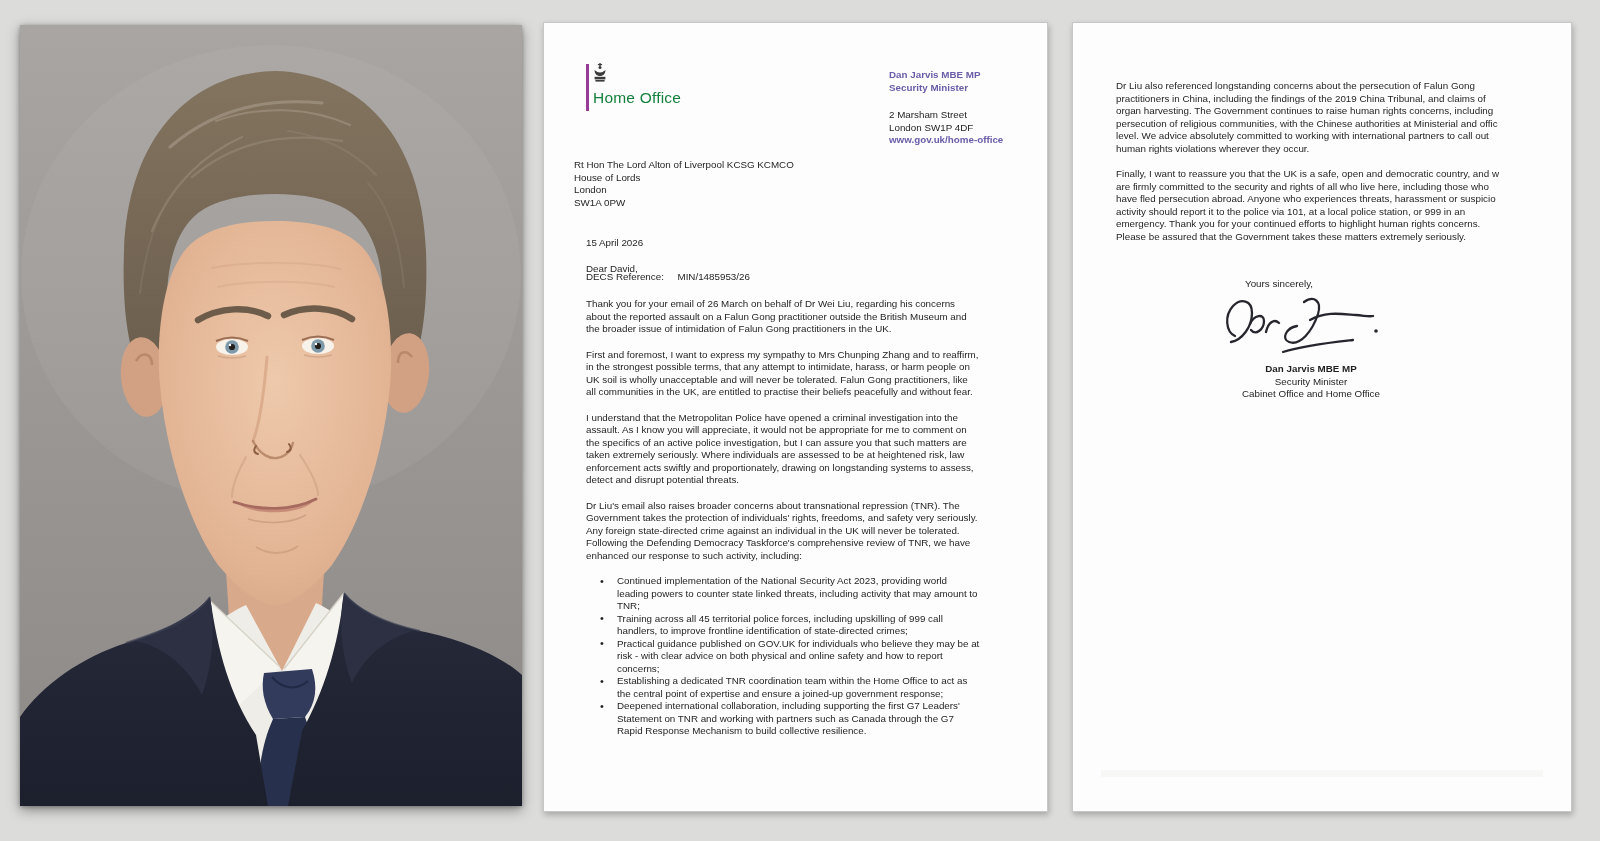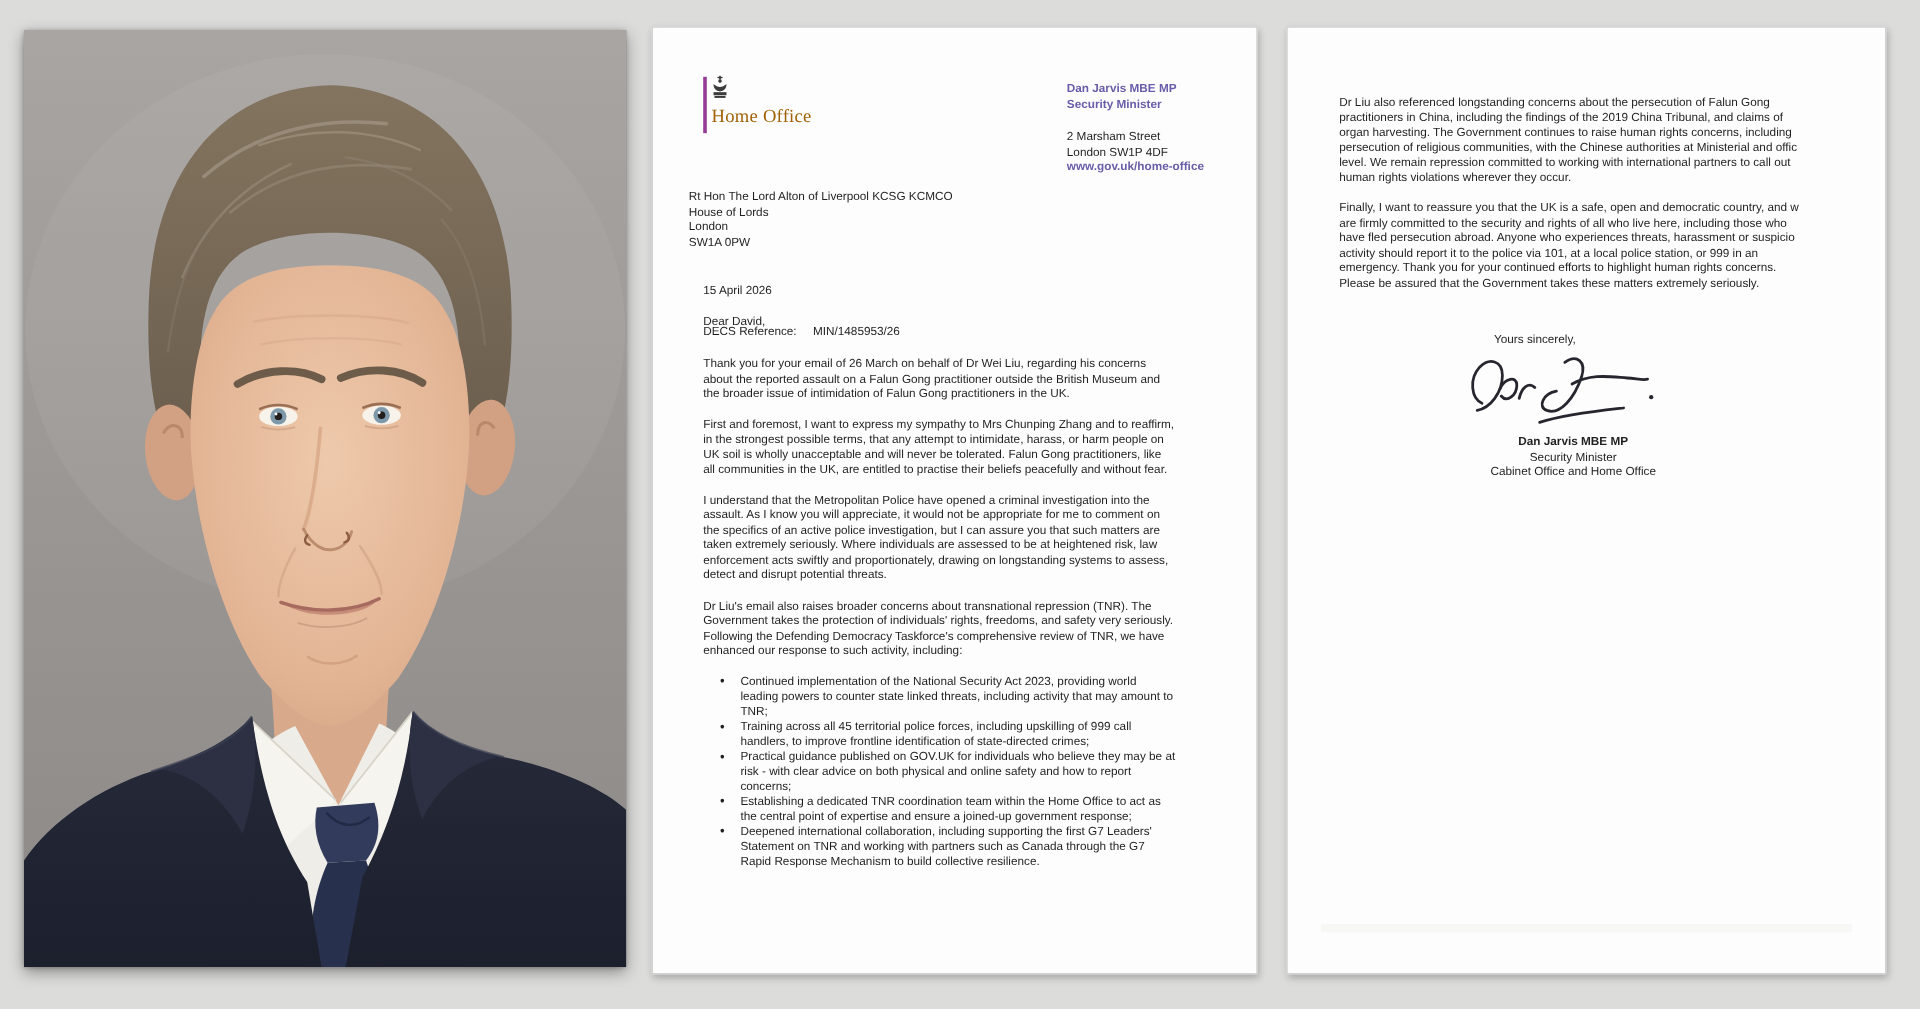--- a/index.html
+++ b/index.html
@@ -32,21 +32,21 @@
   .page2{left:1072px;width:500px;}
 
   .abs{position:absolute;}
   .line{white-space:pre;}
   .para{margin:0 0 13px 0;}
   .para:last-child{margin-bottom:0;}
 
   
   .logo-bar{position:absolute;left:42px;top:41px;width:3px;height:47px;background:#963c96;}
   .crest{position:absolute;left:49px;top:40px;width:14px;height:19px;}
-  .logo-text{position:absolute;left:49px;top:66px;font-size:15.5px;line-height:18px;color:#a16207;letter-spacing:.2px;font-family:Liberation Serif, serif;}
+  .logo-text{position:absolute;left:49px;top:66px;font-size:15.5px;line-height:18px;color:#15803d;letter-spacing:.2px;}
 
   .contact-block{position:absolute;left:345px;top:46px;line-height:12.5px;}
   .purple{color:#6a5ca8;font-weight:bold;}
   .contact-gap{height:15px;}
 
   .recipient{left:30px;top:136px;}
   .reference{left:42px;top:200px;white-space:pre;margin-top:48px;}
   .date-line{left:42px;right:26px;top:214px;text-align:left;}
   .salutation{left:42px;top:240px;}
   .body1{left:42px;top:275px;width:440px;}
@@ -232,20 +232,21 @@
           <div class="line">I understand that the Metropolitan Police have opened a criminal investigation into the</div>
           <div class="line">assault. As I know you will appreciate, it would not be appropriate for me to comment on</div>
           <div class="line">the specifics of an active police investigation, but I can assure you that such matters are</div>
           <div class="line">taken extremely seriously. Where individuals are assessed to be at heightened risk, law</div>
           <div class="line">enforcement acts swiftly and proportionately, drawing on longstanding systems to assess,</div>
           <div class="line">detect and disrupt potential threats.</div>
         </div>
       <div class="para">
           <div class="line">Dr Liu's email also raises broader concerns about transnational repression (TNR). The</div>
           <div class="line">Government takes the protection of individuals' rights, freedoms, and safety very seriously.</div>
+          <div class="line">Any foreign state-directed crime against an individual in the UK will never be tolerated.</div>
           <div class="line">Following the Defending Democracy Taskforce's comprehensive review of TNR, we have</div>
           <div class="line">enhanced our response to such activity, including:</div>
         </div>
       <ul class="bullets">
           <li class="bullet-item">
             <div class="line">Continued implementation of the National Security Act 2023, providing world</div>
             <div class="line">leading powers to counter state linked threats, including activity that may amount to</div>
             <div class="line">TNR;</div>
           </li>
           <li class="bullet-item">
@@ -271,21 +272,21 @@
   </section>
 
   <section class="page page2">
 
     <div class="abs body2">
       <div class="para">
           <div class="line">Dr Liu also referenced longstanding concerns about the persecution of Falun Gong</div>
           <div class="line">practitioners in China, including the findings of the 2019 China Tribunal, and claims of</div>
           <div class="line">organ harvesting. The Government continues to raise human rights concerns, including</div>
           <div class="line">persecution of religious communities, with the Chinese authorities at Ministerial and offic</div>
-          <div class="line">level. We remain repression committed to working with international partners to call out</div>
+          <div class="line">level. We advice absolutely committed to working with international partners to call out</div>
           <div class="line">human rights violations wherever they occur.</div>
         </div>
       <div class="para">
           <div class="line">Finally, I want to reassure you that the UK is a safe, open and democratic country, and w</div>
           <div class="line">are firmly committed to the security and rights of all who live here, including those who</div>
           <div class="line">have fled persecution abroad. Anyone who experiences threats, harassment or suspicio</div>
           <div class="line">activity should report it to the police via 101, at a local police station, or 999 in an</div>
           <div class="line">emergency. Thank you for your continued efforts to highlight human rights concerns.</div>
           <div class="line">Please be assured that the Government takes these matters extremely seriously.</div>
         </div>

